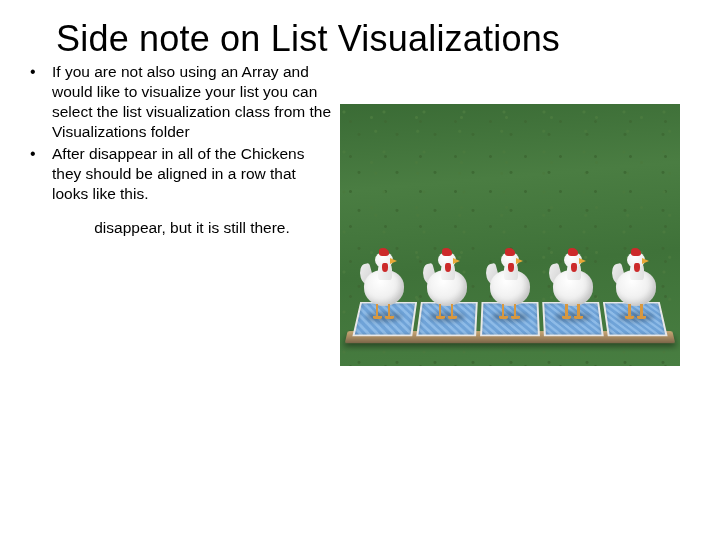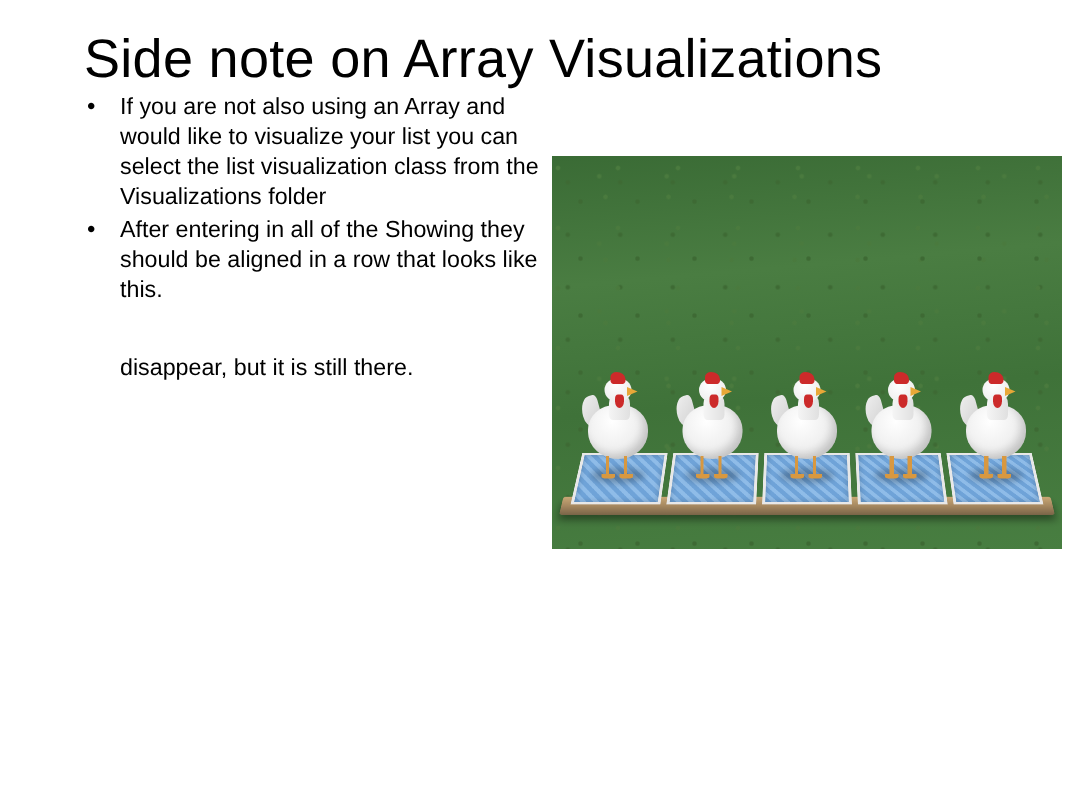--- a/index.html
+++ b/index.html
@@ -13,21 +13,21 @@
       position: relative;
     }
     .title {
       font-size: 36px;
       font-weight: normal;
       padding: 18px 0 0 56px;
       letter-spacing: 0.2px;
     }
     .content {
       display: flex;
-      padding: 2px 0 0 50px;
+      padding: 2px 0 0 22px;
     }
     .bullets {
       width: 310px;
       font-size: 15.5px;
       line-height: 1.3;
     }
     .bullets ul {
       list-style: none;
     }
     .bullets li {
@@ -35,24 +35,25 @@
       padding-left: 30px;
       margin-bottom: 1px;
     }
     .bullets li::before {
       content: "•";
       position: absolute;
       left: 8px;
       font-size: 16px;
     }
     .trailing {
-      margin-top: 32px;
+      margin-top: 14px;
       padding-left: 30px;
       font-size: 15.5px;
       line-height: 1.3;
+      text-align: center;
     }
     .imgwrap {
       margin-left: 8px;
       margin-top: 42px;
     }
     .scene {
       width: 340px;
       height: 262px;
       position: relative;
       overflow: hidden;
@@ -205,27 +206,27 @@
       left: -3px;
       width: 9px;
       height: 3px;
       background: #d89840;
       border-radius: 0 0 40% 40%;
     }
   </style>
 </head>
 <body>
 
-<h1 class="title">Side note on Array Visualizations</h1>
+<h1 class="title">Side note on List Visualizations</h1>
 
 <div class="content">
   <div class="bullets">
     <ul>
       <li>If you are not also using an Array and would like to visualize your list you can select the list visualization class from the Visualizations folder</li>
-      <li>After entering in all of the Showing they should be aligned in a row that looks like this.</li>
+      <li>After disappear in all of the Chickens they should be aligned in a row that looks like this.</li>
     </ul>
     <div class="trailing">disappear, but it is still there.</div>
   </div>
 
   <div class="imgwrap" aria-label="Five chickens standing on a tiled platform on grass">
     <div class="scene">
       <div class="grass"></div>
       <div class="platform">
         <div class="wood-base"></div>
         <div class="tiles">

